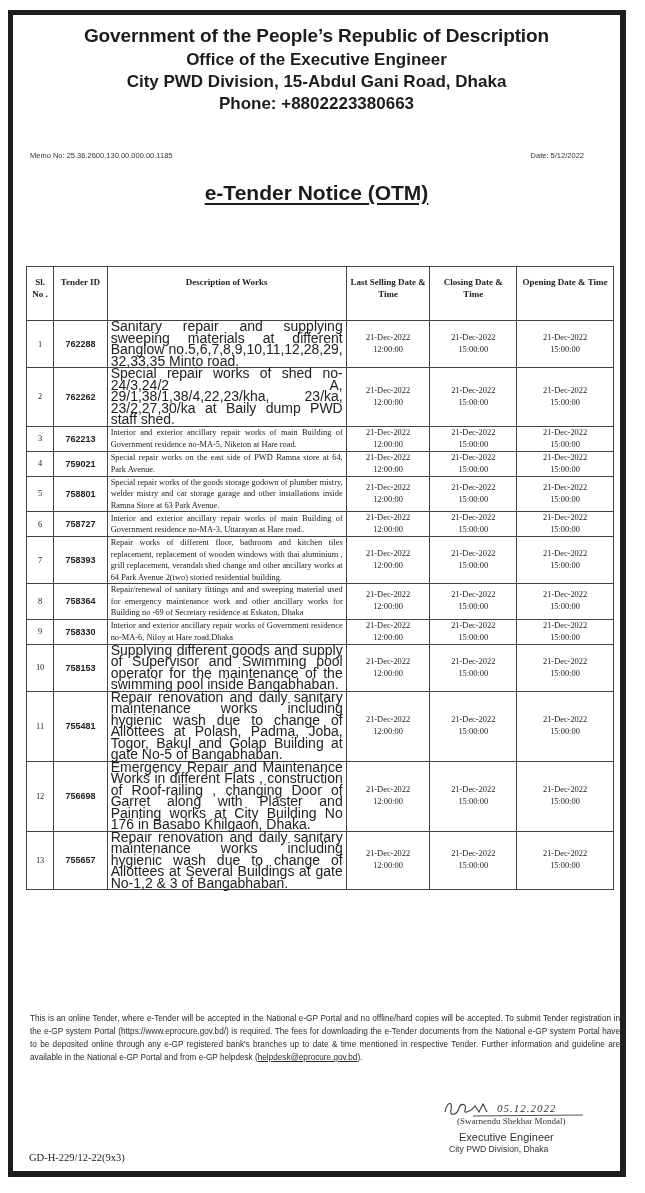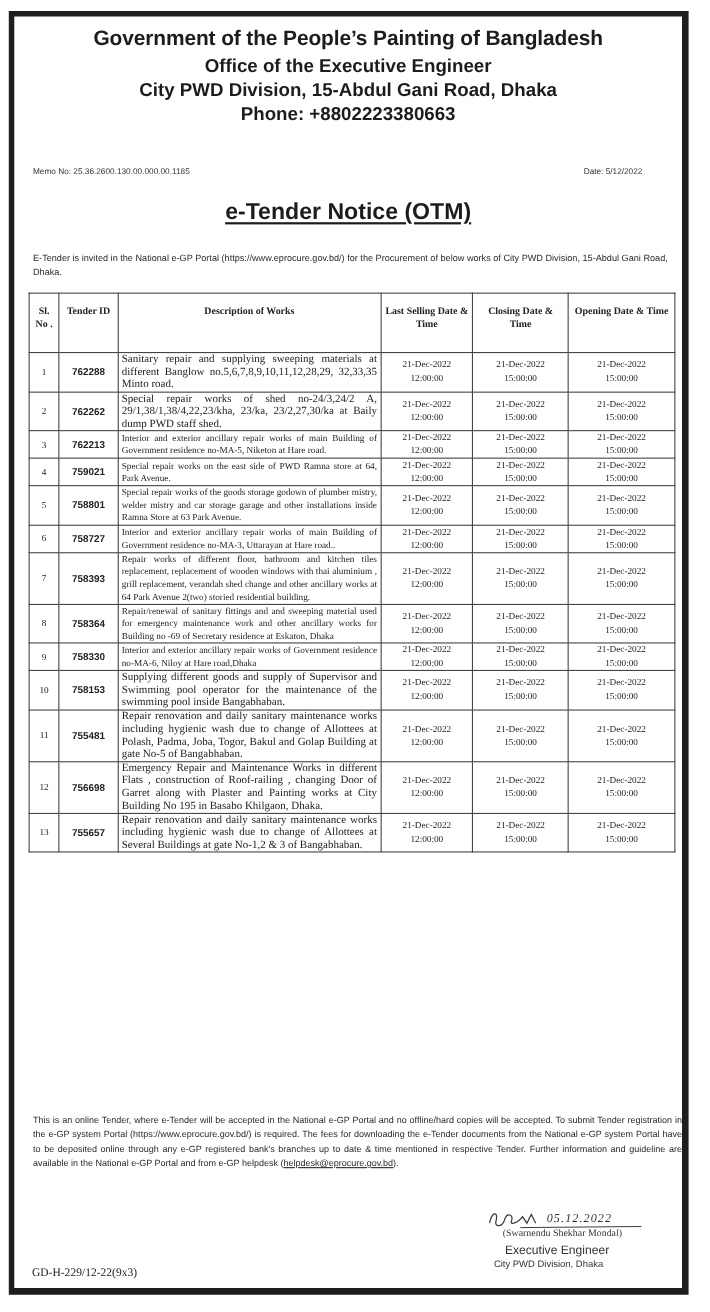--- a/index.html
+++ b/index.html
@@ -22,46 +22,45 @@
   .intro { position: absolute; left: 17px; width: 590px; top: 213px; font-family: "Liberation Sans", sans-serif; font-size: 8.3px; line-height: 13px; color: #2a2a2a; }
   table.tenders {
     position: absolute; left: 13px; top: 251px; width: 588px; border-collapse: collapse;
     font-family: "Liberation Serif", serif; font-size: 8.4px; color: #222;
   }
   table.tenders th, table.tenders td { border: 1px solid #444; padding: 0 3px; vertical-align: middle; }
   table.tenders th { font-weight: bold; font-size: 9px; text-align: center; vertical-align: top; padding-top: 9px; line-height: 12px; height: 44px; }
   td.sl { text-align: center; width: 20px; }
   td.tid { text-align: center; font-family: "Liberation Sans", sans-serif; font-weight: bold; font-size: 9px; width: 46px; }
   td.desc { text-align: justify; line-height: 11.5px; padding: 1px 4px; width: 230px; }
-  td.desc.sans { font-family: Liberation Serif, serif; font-size: 10px; }
+  td.desc.sans { font-family: Liberation Sans, sans-serif; font-size: 14px; }
   td.dt { text-align: center; line-height: 12px; }
   .foot { position: absolute; left: 17px; width: 590px; top: 997px; font-family: "Liberation Sans", sans-serif; font-size: 8.2px; line-height: 13px; color: #2a2a2a; text-align: justify; }
   .foot .u { text-decoration: underline; }
   .sig { position: absolute; left: 420px; top: 1083px; width: 190px; }
   .sig svg { position: absolute; left: 0; top: 0; }
   .sig .name { position: absolute; left: 0; top: 18px; font-family: "Liberation Serif", serif; font-size: 9px; color: #333; white-space: nowrap; padding-left: 24px; }
   .sig .role { position: absolute; left: 26px; top: 33px; font-family: Liberation Sans, sans-serif; font-size: 11px; color: #333; white-space: nowrap; }
   .sig .org { position: absolute; left: 16px; top: 46px; font-family: "Liberation Sans", sans-serif; font-size: 8.6px; color: #333; white-space: nowrap; }
   .code { position: absolute; left: 16px; top: 1137px; font-family: Liberation Serif, serif; font-size: 10.5px; color: #222; }
 </style>
 </head>
 <body>
 
 <div class="frame">
-  <div class="hdr h1">Government of the People’s Painting of Bangladesh</div>
+  <div class="hdr h1">Government of the People’s Republic of Description</div>
   <div class="hdr h2">Office of the Executive Engineer</div>
   <div class="hdr h3">City PWD Division, 15-Abdul Gani Road, Dhaka</div>
   <div class="hdr h4">Phone: +8802223380663</div>
 
   <div class="memo">Memo No: 25.36.2600.130.00.000.00.1185</div>
   <div class="date">Date: 5/12/2022</div>
 
   <div class="title"><span>e-Tender Notice (OTM)</span></div>
 
-  <div class="intro">E-Tender is invited in the National e-GP Portal (https://www.eprocure.gov.bd/) for the Procurement of below works of City PWD Division, 15-Abdul Gani Road, Dhaka.</div>
 
   <table class="tenders">
     <thead>
       <tr>
         <th style="width:20px">Sl. No .</th>
         <th style="width:46px">Tender ID</th>
         <th>Description of Works</th>
         <th style="width:76px">Last Selling Date &amp; Time</th>
         <th style="width:79px">Closing Date &amp; Time</th>
         <th style="width:89px">Opening Date &amp; Time</th>
@@ -152,21 +151,21 @@
           <td class="sl">11</td>
           <td class="tid">755481</td>
           <td class="desc sans">Repair renovation and daily sanitary maintenance works including hygienic wash due to change of Allottees at Polash, Padma, Joba, Togor, Bakul and Golap Building at gate No-5 of Bangabhaban.</td>
           <td class="dt">21-Dec-2022<br>12:00:00</td>
           <td class="dt">21-Dec-2022<br>15:00:00</td>
           <td class="dt">21-Dec-2022<br>15:00:00</td>
         </tr>
         <tr>
           <td class="sl">12</td>
           <td class="tid">756698</td>
-          <td class="desc sans">Emergency Repair and Maintenance Works in different Flats , construction of Roof-railing , changing Door of Garret along with Plaster and Painting works at City Building No 195 in Basabo Khilgaon, Dhaka.</td>
+          <td class="desc sans">Emergency Repair and Maintenance Works in different Flats , construction of Roof-railing , changing Door of Garret along with Plaster and Painting works at City Building No 176 in Basabo Khilgaon, Dhaka.</td>
           <td class="dt">21-Dec-2022<br>12:00:00</td>
           <td class="dt">21-Dec-2022<br>15:00:00</td>
           <td class="dt">21-Dec-2022<br>15:00:00</td>
         </tr>
         <tr>
           <td class="sl">13</td>
           <td class="tid">755657</td>
           <td class="desc sans">Repair renovation and daily sanitary maintenance works including hygienic wash due to change of Allottees at Several Buildings at gate No-1,2 &amp; 3 of Bangabhaban.</td>
           <td class="dt">21-Dec-2022<br>12:00:00</td>
           <td class="dt">21-Dec-2022<br>15:00:00</td>

